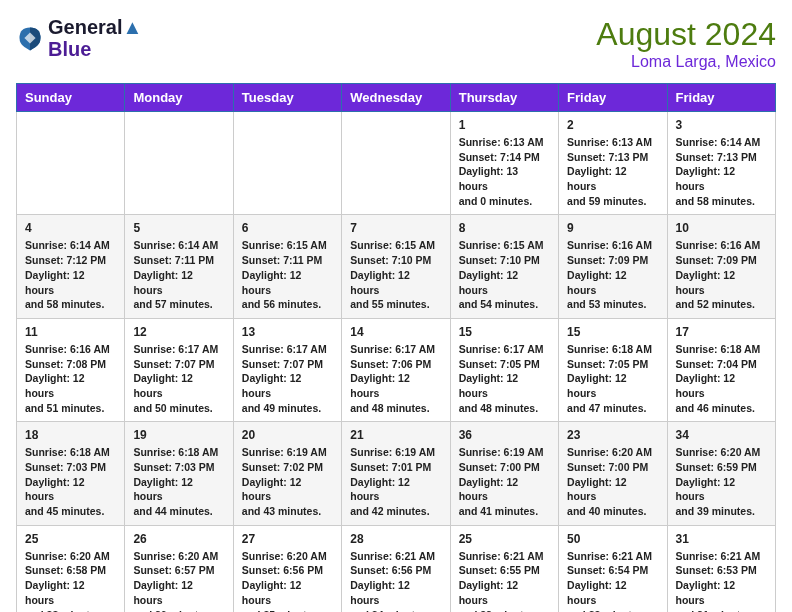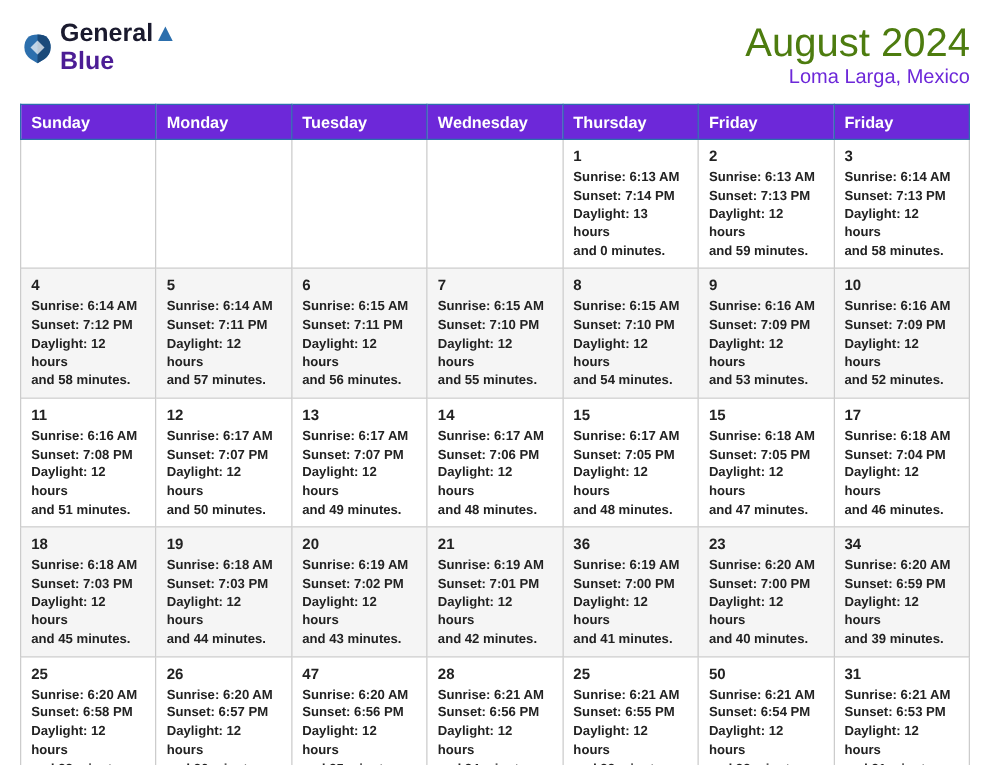--- a/index.html
+++ b/index.html
@@ -302,21 +302,21 @@
 and 38 minutes.</div>
         </td>
         <td>
           <div class="day-num">26</div>
           <div class="cell-info" style="white-space: pre-line;">Sunrise: 6:20 AM
 Sunset: 6:57 PM
 Daylight: 12 hours
 and 36 minutes.</div>
         </td>
         <td>
-          <div class="day-num">47</div>
+          <div class="day-num">27</div>
           <div class="cell-info" style="white-space: pre-line;">Sunrise: 6:20 AM
 Sunset: 6:56 PM
 Daylight: 12 hours
 and 35 minutes.</div>
         </td>
         <td>
           <div class="day-num">28</div>
           <div class="cell-info" style="white-space: pre-line;">Sunrise: 6:21 AM
 Sunset: 6:56 PM
 Daylight: 12 hours

